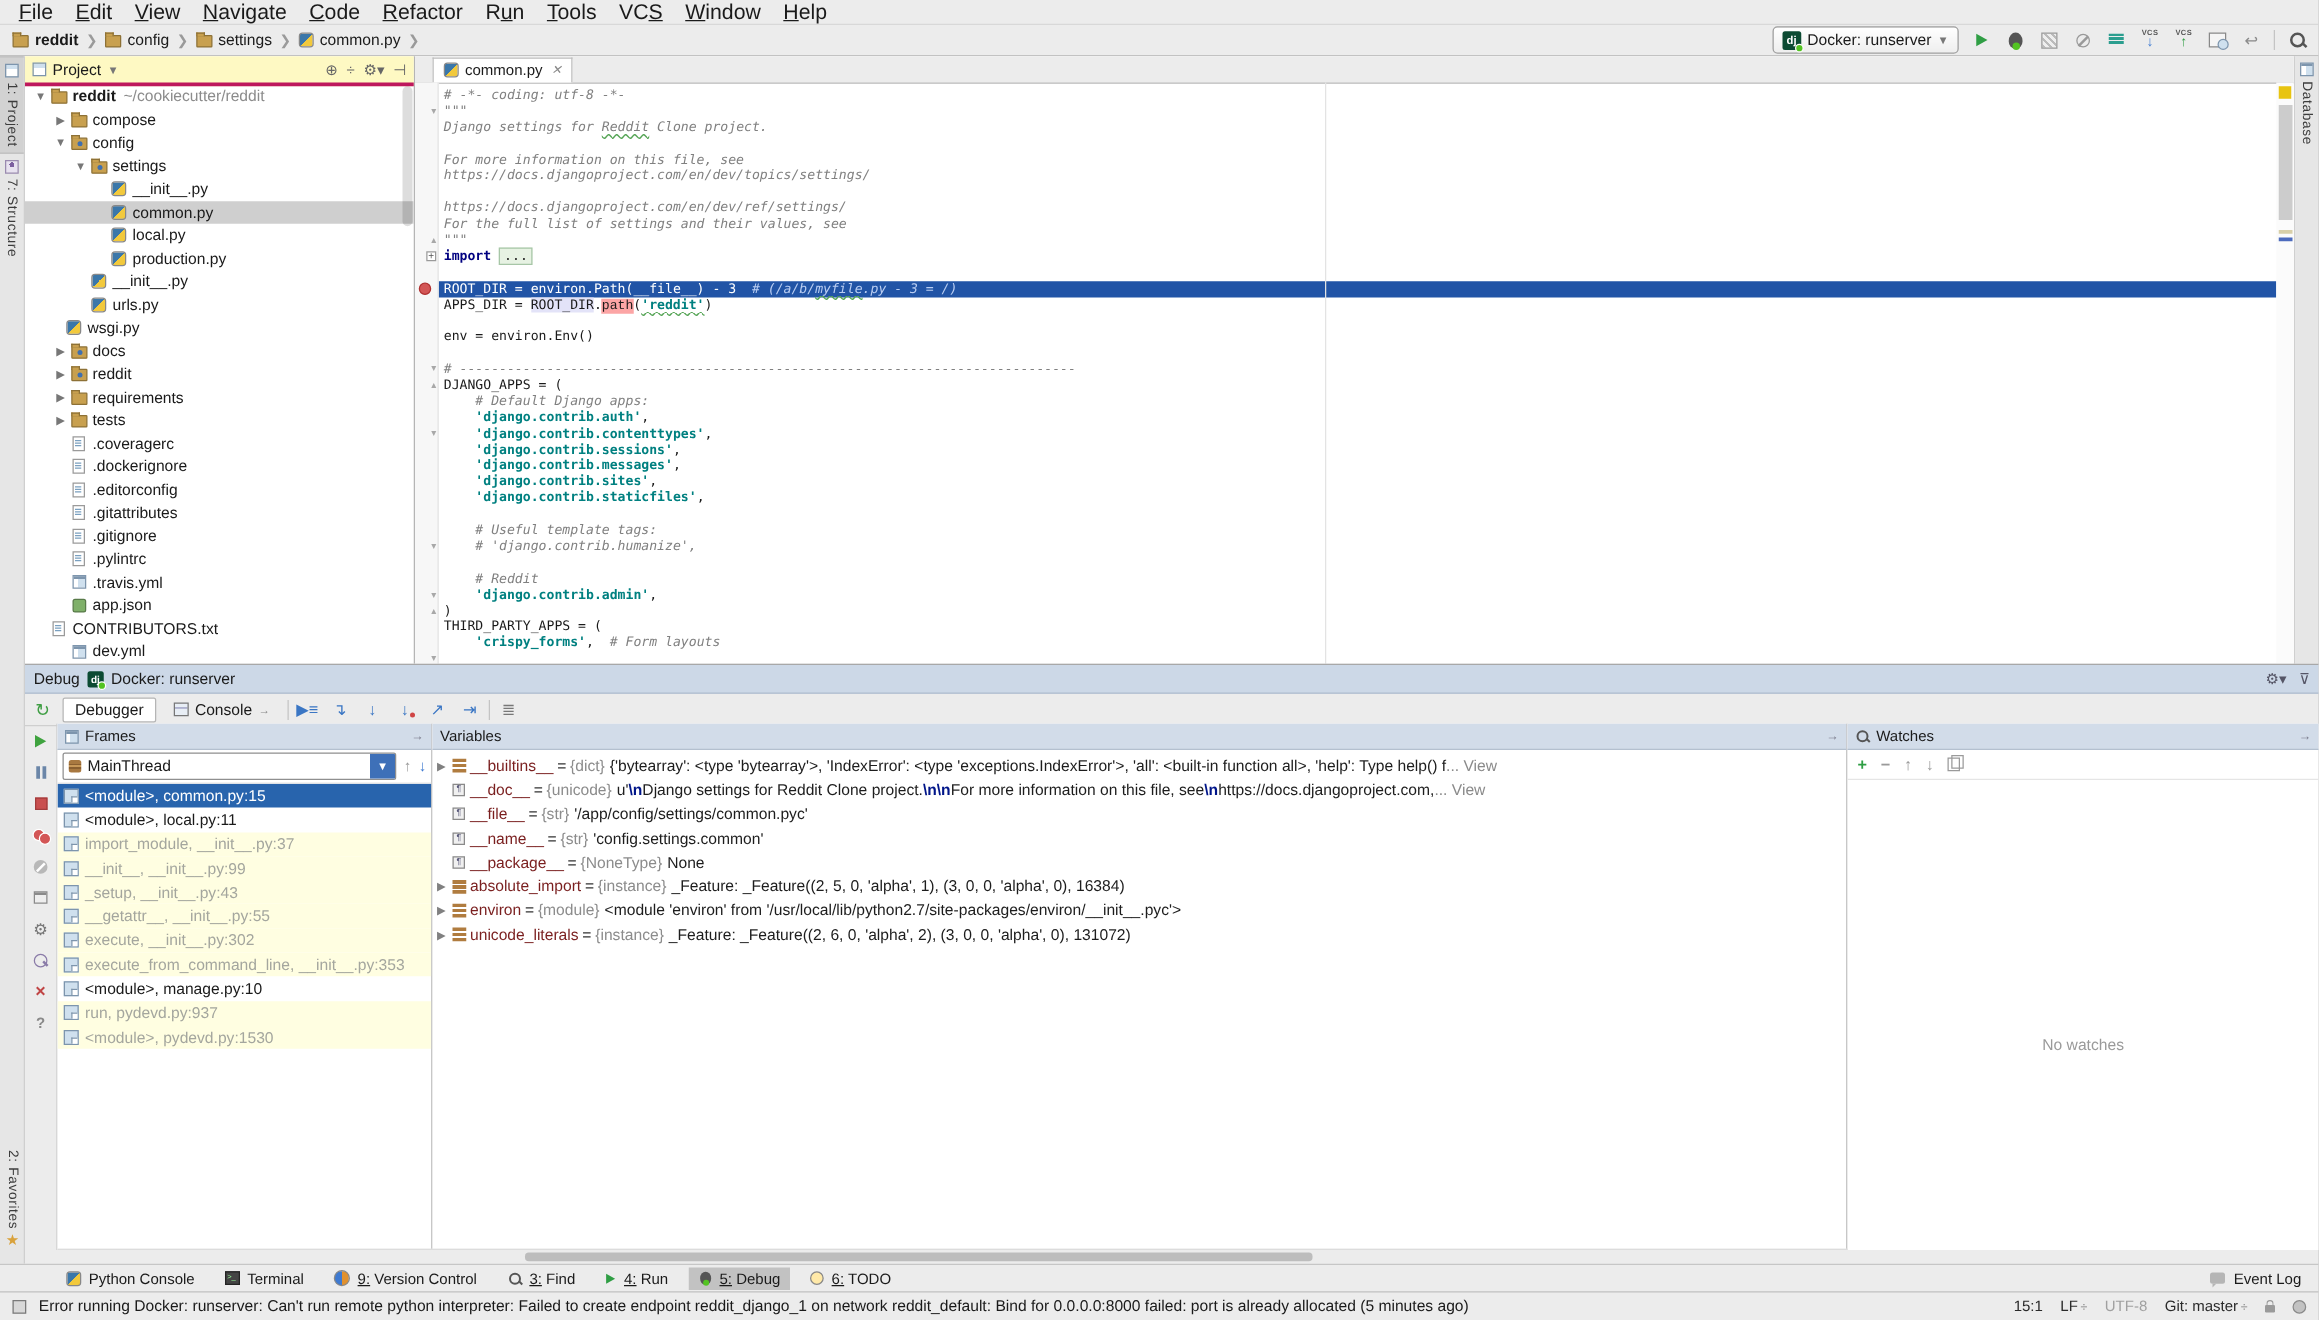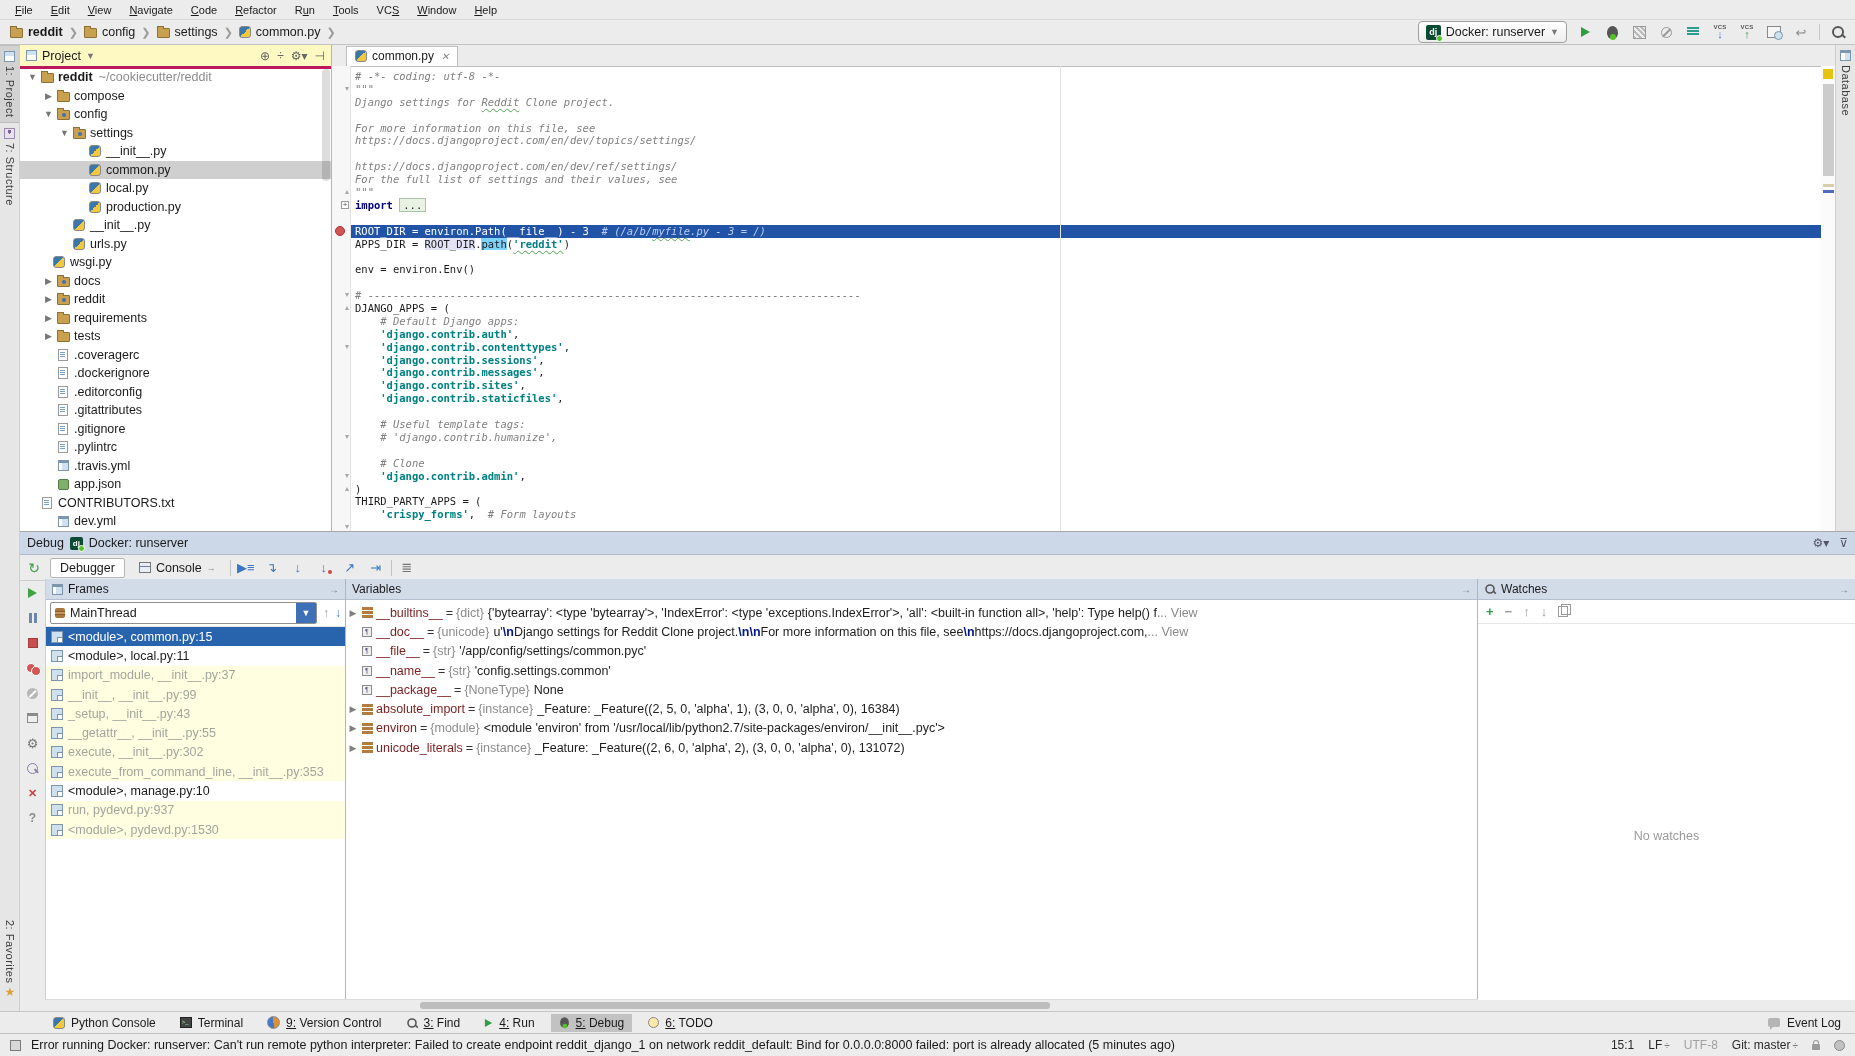--- a/index.html
+++ b/index.html
@@ -1,19 +1,19 @@
 <!DOCTYPE html>
 <html><head>
 <meta charset="utf-8">
 <style>
   html,body{margin:0;padding:0;background:#9a9a9a;}
   #app{position:relative;width:1855px;height:1056px;background:#ececec;font-family:"Liberation Sans",sans-serif;color:#1a1a1a;overflow:hidden;font-size:12.5px;}
   
   .menubar{position:absolute;left:0;top:0;width:100%;height:20px;display:flex;align-items:center;padding-left:6px;box-sizing:border-box;background:#ececec;border-bottom:1px solid #d8d8d8;}
-  .menu-item{padding:1px 9px;font-size:11px;color:#1a1a1a;cursor:default;}
+  .menu-item{padding:1px 9px;font-size:17px;color:#1a1a1a;cursor:default;}
   
   .navbar{position:absolute;left:0;top:20px;width:100%;height:25px;background:#ececec;border-bottom:1px solid #c2c2c2;display:flex;align-items:center;box-sizing:border-box;padding:0 8px;}
   .crumbs{display:flex;align-items:center;gap:2px;flex:0 0 auto;}
   .crumb{display:flex;align-items:center;gap:5px;padding:1px 2px;}
   .crumb .lbl{font-size:12.5px;}
   .crumb.first .lbl{font-weight:bold;}
   .crumb-sep{color:#9a9a9a;font-size:11px;padding:0 2px;}
   .nav-right{margin-left:auto;display:flex;align-items:center;gap:9px;}
   .runconfig{display:flex;align-items:center;gap:5px;background:linear-gradient(#ffffff,#eeeeee);border:1px solid #9e9e9e;border-radius:4px;padding:1px 7px;height:18px;}
   .runconfig .dd{color:#777;font-size:9px;}
@@ -97,21 +97,21 @@
   .gl .fm{position:absolute;right:1px;top:0;color:#a8a8a8;font-size:8px;line-height:12px;}
   .gl .fp{position:absolute;right:1px;top:2px;width:8px;height:8px;border:1px solid #9a9a9a;background:#fff;font-size:8px;line-height:6px;text-align:center;color:#555;box-sizing:border-box;}
   #code{position:absolute;left:19px;top:21px;right:14px;bottom:0;overflow:hidden;font-family:"DejaVu Sans Mono",monospace;font-size:10.5px;line-height:12.9px;padding-top:4px;}
   .cl{height:12.9px;white-space:pre;padding-left:4px;}
   .cl.exec{background:#2154a6;color:#fff;margin-right:-14px;}
   .c{color:#808080;font-style:italic;}
   .k{color:#000080;font-weight:bold;}
   .s{color:#008080;font-weight:bold;}
   .e{text-decoration:underline wavy 1px #56a556;text-underline-offset:2px;}
   .u{background:#e3e3f8;}
-  .w{background:#7dd3fc;}
+  .w{background:#fca5a5;font-family:Liberation Mono, monospace;}
   .f{background:#e7f2e3;border:1px solid #a7c6a7;padding:0 3px;font-style:normal;color:#222;}
   .x{color:#b9cdf2;font-style:italic;}
   .guide{position:absolute;left:728px;top:21px;bottom:0;width:1px;background:#e3e3e3;}
   .escroll{position:absolute;right:0;top:21px;width:14px;bottom:0;background:#fbfbfb;}
   .an-ok{position:absolute;right:2px;top:3px;width:10px;height:10px;background:#e8c410;}
   .ethumb{position:absolute;right:1px;top:18px;width:11px;height:92px;background:#ccc;}
   .mark{position:absolute;right:1px;width:11px;height:3px;}
   
   .debug{position:absolute;left:20px;top:531px;width:1835px;height:480px;background:#ececec;border-top:1px solid #a8a8a8;box-sizing:border-box;}
   .dbg-head{height:22px;background:#ccd8e7;border-bottom:1px solid #aebccd;display:flex;align-items:center;gap:6px;padding:0 7px;font-size:12.5px;}
@@ -590,21 +590,21 @@
         <div class="cl"><span>    </span><span class="s">'django.contrib.auth'</span><span>,</span></div>
         <div class="cl"><span>    </span><span class="s">'django.contrib.contenttypes'</span><span>,</span></div>
         <div class="cl"><span>    </span><span class="s">'django.contrib.sessions'</span><span>,</span></div>
         <div class="cl"><span>    </span><span class="s">'django.contrib.messages'</span><span>,</span></div>
         <div class="cl"><span>    </span><span class="s">'django.contrib.sites'</span><span>,</span></div>
         <div class="cl"><span>    </span><span class="s">'django.contrib.staticfiles'</span><span>,</span></div>
         <div class="cl">&nbsp;</div>
         <div class="cl"><span class="c">    # Useful template tags:</span></div>
         <div class="cl"><span class="c">    # 'django.contrib.humanize',</span></div>
         <div class="cl">&nbsp;</div>
-        <div class="cl"><span class="c">    # Clone</span></div>
+        <div class="cl"><span class="c">    # Reddit</span></div>
         <div class="cl"><span>    </span><span class="s">'django.contrib.admin'</span><span>,</span></div>
         <div class="cl"><span>)</span></div>
         <div class="cl"><span>THIRD_PARTY_APPS = (</span></div>
         <div class="cl"><span>    </span><span class="s">'crispy_forms'</span><span>,  </span><span class="c"># Form layouts</span></div>
       </div>
     <div class="guide"></div>
     <div class="escroll">
       <div class="an-ok"></div>
       <div class="ethumb"></div>
       <div class="mark" style="top:118px;background:#d8cfa8;"></div>

